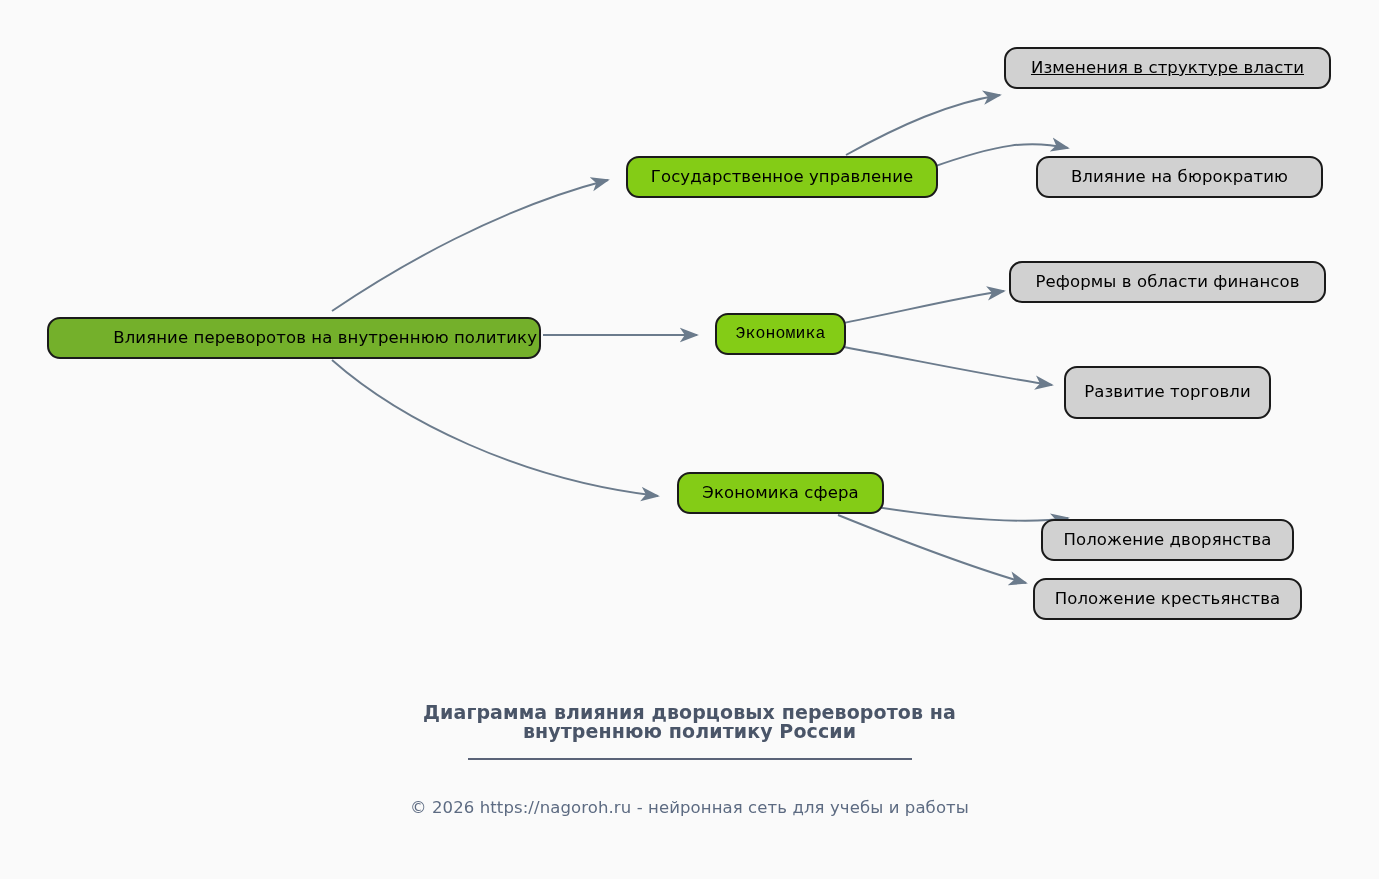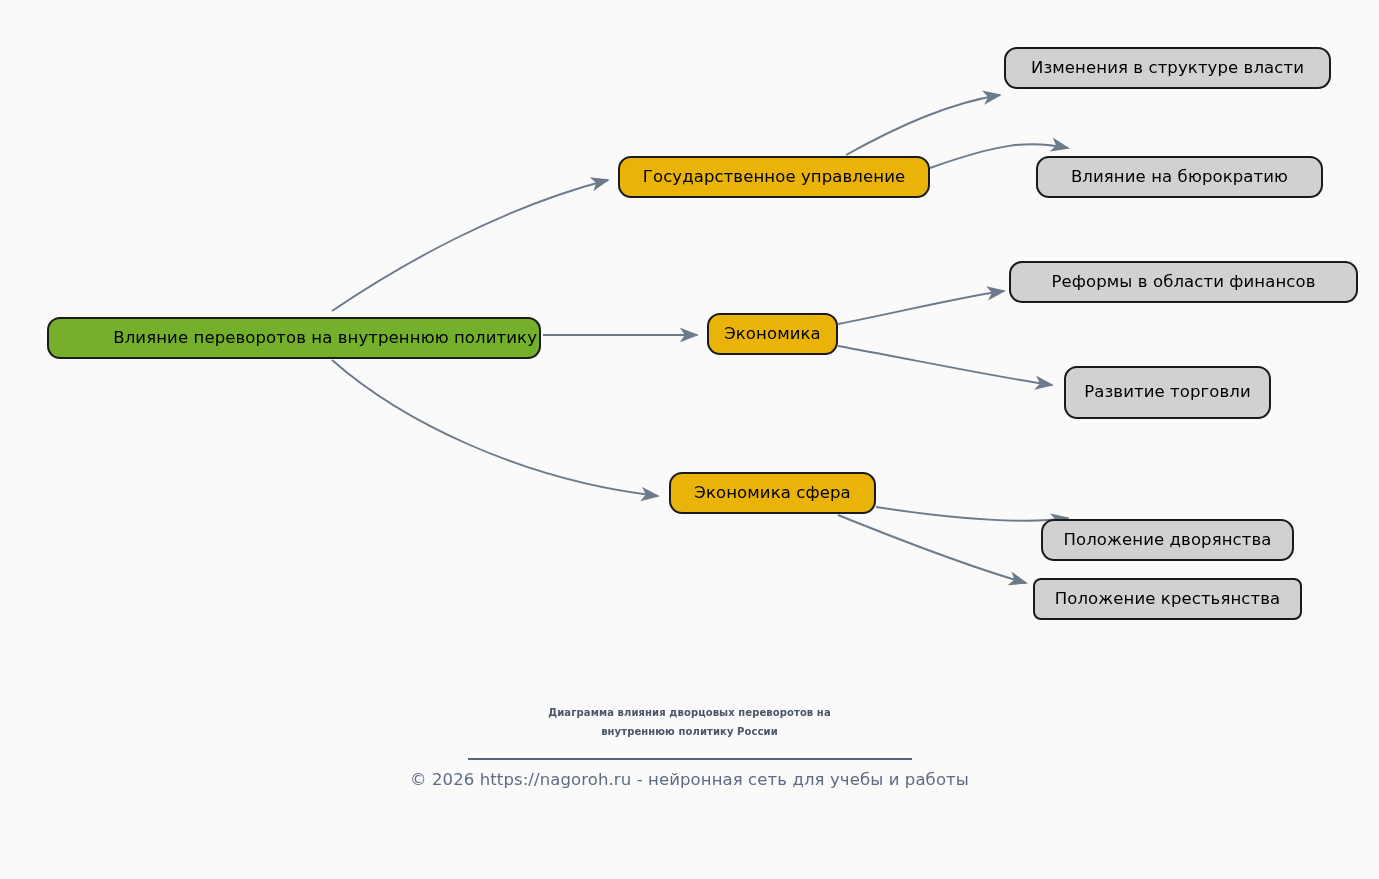--- a/index.html
+++ b/index.html
@@ -48,21 +48,22 @@
     letter-spacing: 0.1px;
     line-height: 1;
   }
 
   .node-root {
     background: #74b02b;
     justify-content: flex-end;
   }
 
   .node-branch {
-    background: #eab308;
+    background: #84cc16;
+    margin-left: 8px;
   }
 
   .node-leaf {
     background: #d1d1d1;
   }
 
   .node-label {
     display: block;
     padding: 0 2px;
   }
@@ -72,37 +73,37 @@
     position: absolute;
     left: 0;
     top: 703px;
     width: 1379px;
     text-align: center;
   }
 
   #caption-title {
     font-family: "DejaVu Sans", sans-serif;
     font-weight: bold;
-    font-size: 10px;
+    font-size: 19px;
     line-height: 19px;
     color: #4a5568;
     margin: 0 auto;
     width: 560px;
     letter-spacing: 0.1px;
   }
 
   #caption-divider {
     width: 444px;
     height: 0;
     border-top: 2px solid #5a6378;
     margin: 17px auto 0 auto;
   }
 
   #footer-credit {
-    margin-top: 10px;
+    margin-top: 38px;
     font-family: "DejaVu Sans", sans-serif;
     font-size: 16.5px;
     color: #5d6b82;
     letter-spacing: 0.1px;
   }
 </style>
 </head>
 <body>
 
 <div id="diagram-canvas">
@@ -134,49 +135,49 @@
   </svg>
 
   <div class="node node-root" style="left:47px; top:317px; width:494px; height:42px;">
     <span class="node-label">Влияние переворотов на внутреннюю политику</span>
   </div>
 
   <div class="node node-branch" style="left:618px; top:156px; width:312px; height:42px;">
     <span class="node-label">Государственное управление</span>
   </div>
 
-  <div class="node node-branch" style="left:707px; top:313px; width:131px; height:42px;">
+  <div class="node node-branch" style="left:707px; top:313px; width:131px; height:42px;font-family:Liberation Mono, monospace;">
     <span class="node-label">Экономика</span>
   </div>
 
   <div class="node node-branch" style="left:669px; top:472px; width:207px; height:42px;">
     <span class="node-label">Экономика сфера</span>
   </div>
 
-  <div class="node node-leaf" style="left:1004px; top:47px; width:327px; height:42px;">
+  <div class="node node-leaf" style="left:1004px; top:47px; width:327px; height:42px;text-decoration:underline;">
     <span class="node-label">Изменения в структуре власти</span>
   </div>
 
   <div class="node node-leaf" style="left:1036px; top:156px; width:287px; height:42px;">
     <span class="node-label">Влияние на бюрократию</span>
   </div>
 
-  <div class="node node-leaf" style="left:1009px; top:261px; width:349px; height:42px;">
+  <div class="node node-leaf" style="left:1009px; top:261px; width:317px; height:42px;">
     <span class="node-label">Реформы в области финансов</span>
   </div>
 
   <div class="node node-leaf" style="left:1064px; top:366px; width:207px; height:53px;align-items:center;">
     <span class="node-label">Развитие торговли</span>
   </div>
 
   <div class="node node-leaf" style="left:1041px; top:472px; width:253px; height:42px;margin-top:47px;">
     <span class="node-label">Положение дворянства</span>
   </div>
 
-  <div class="node node-leaf" style="left:1033px; top:578px; width:269px; height:42px;border-radius:8px;">
+  <div class="node node-leaf" style="left:1033px; top:578px; width:269px; height:42px;">
     <span class="node-label">Положение крестьянства</span>
   </div>
 
 </div>
 
 <div id="footer-block">
   <div id="caption-title">
     <span>Диаграмма влияния дворцовых переворотов на</span><br>
     <span>внутреннюю политику России</span>
   </div>

